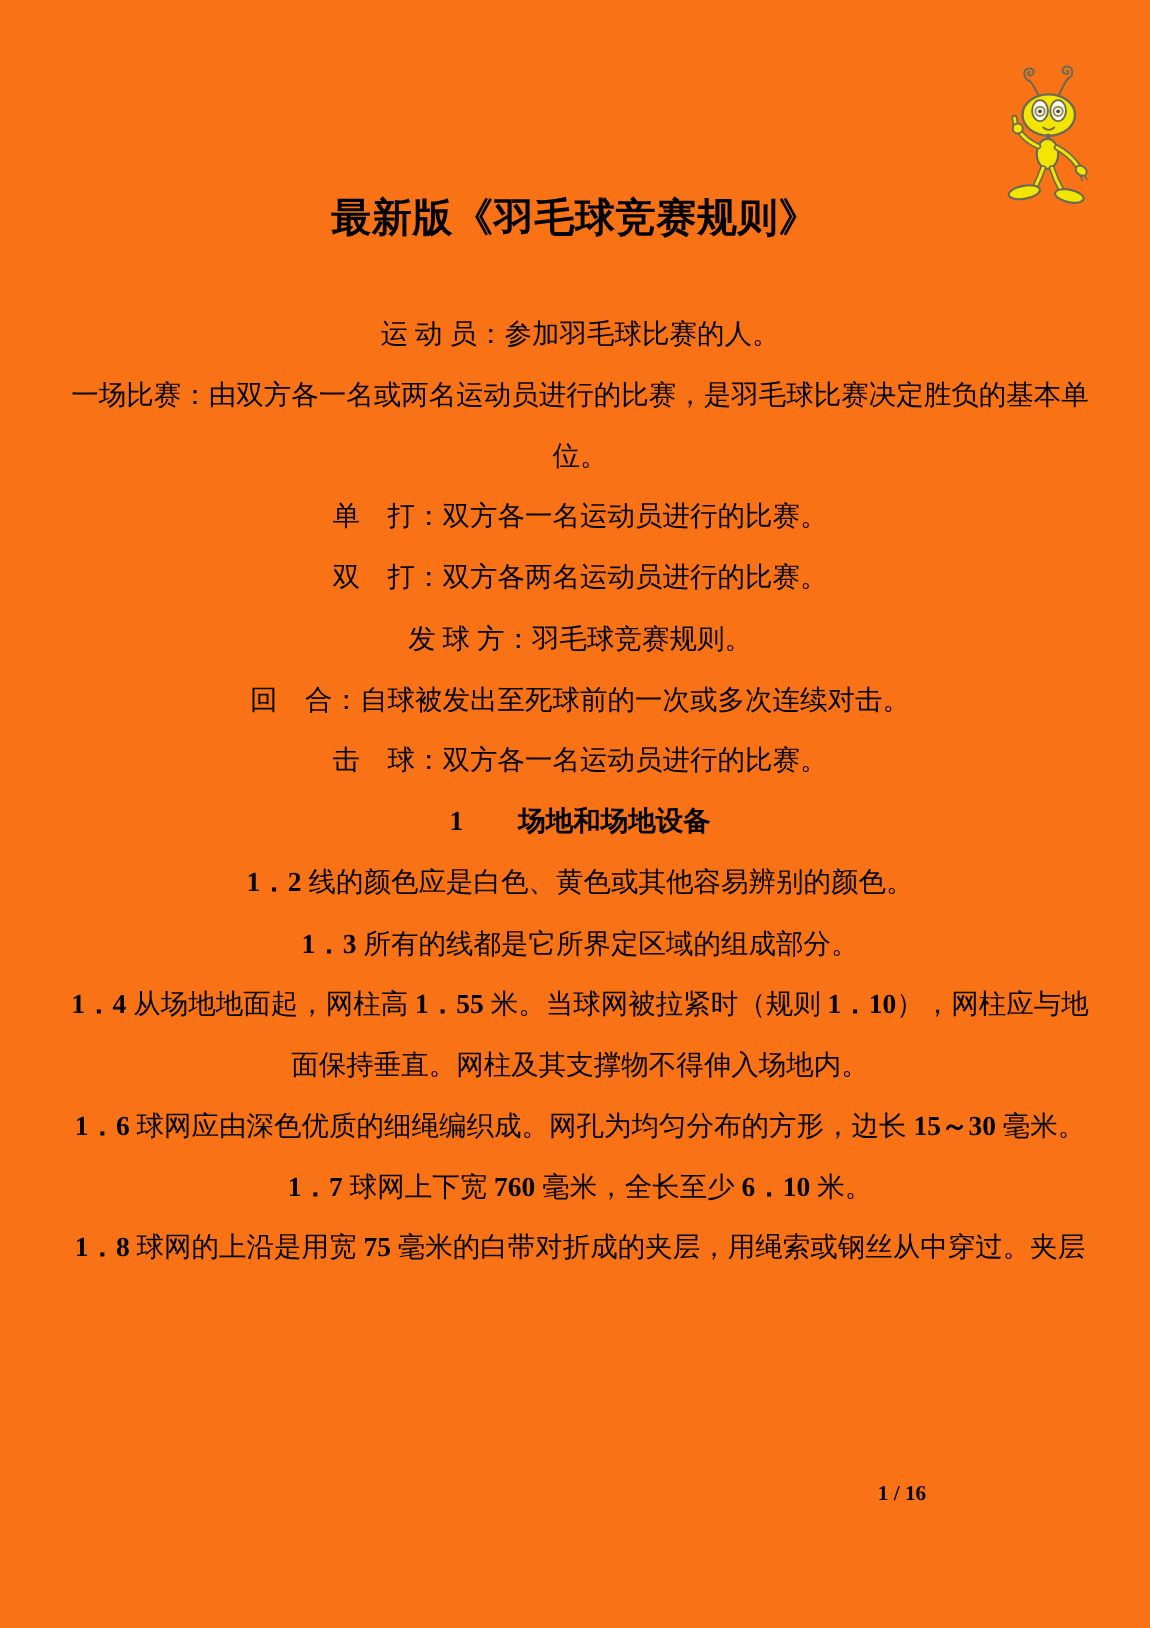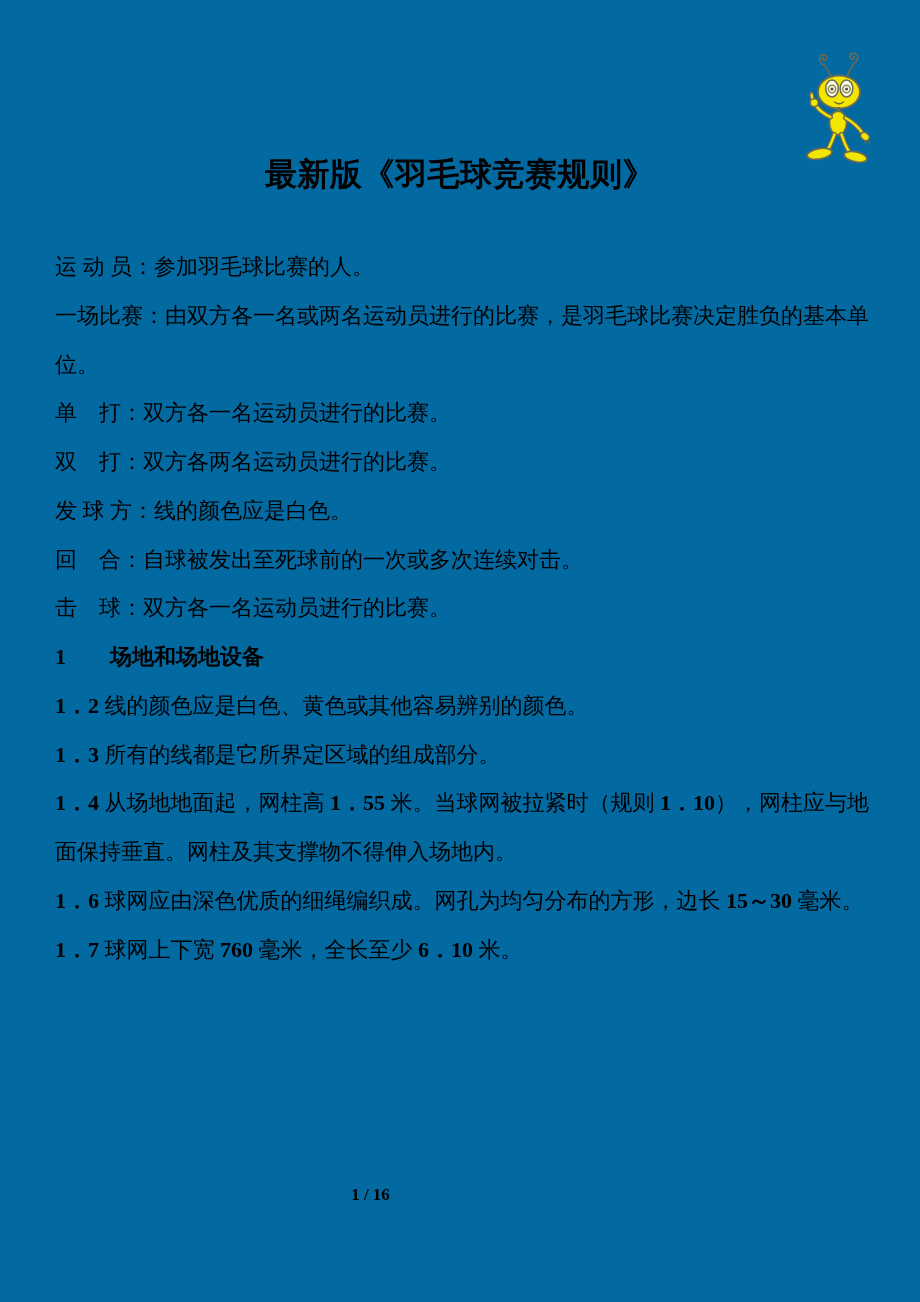--- a/index.html
+++ b/index.html
@@ -9,21 +9,21 @@
     background: #ffffff;
     position: relative;
     font-family: "Liberation Serif", "DejaVu Serif", serif;
     color: #000;
     overflow: hidden;
   }
   .page {
     position: absolute;
     left: 0; top: 0;
     width: 920px; height: 1302px;
-    background: #0369a1;
+    background: #f97316;
   }
   .page-title {
     position: absolute;
     top: 152px;
     left: 0;
     width: 920px;
     text-align: center;
     font-size: 32px;
     line-height: 44px;
     font-weight: bold;
@@ -31,36 +31,36 @@
     letter-spacing: 0.5px;
     white-space: pre;
   }
   .doc-body {
     position: absolute;
     left: 55px;
     top: 243px;
     width: 818px;
     font-size: 22px;
     line-height: 48.75px;
-    text-align: left;
+    text-align: center;
   }
   .doc-body p {
     margin: 0;
     white-space: pre-wrap;
     word-break: break-all;
     line-break: anywhere;
   }
   .doc-body p.heading { font-weight: bold; }
   .doc-body b { font-weight: bold; }
   .page-footer {
     position: absolute;
     top: 1185px;
     left: 0;
     width: 741px;
-    text-align: center;
+    text-align: right;
     font-size: 17px;
     font-weight: bold;
     white-space: pre;
   }
   .mascot {
     position: absolute;
     left: 794px;
     top: 52px;
     width: 92px;
     height: 112px;
@@ -129,26 +129,27 @@
     </svg>
   </div>
 
   <h1 class="page-title">最新版《羽毛球竞赛规则》</h1>
 
   <div class="doc-body">
       <p class="para normal">运 动 员：参加羽毛球比赛的人。</p>
       <p class="para normal">一场比赛：由双方各一名或两名运动员进行的比赛，是羽毛球比赛决定胜负的基本单位。</p>
       <p class="para normal">单　打：双方各一名运动员进行的比赛。</p>
       <p class="para normal">双　打：双方各两名运动员进行的比赛。</p>
-      <p class="para normal">发 球 方：线的颜色应是白色。</p>
+      <p class="para normal">发 球 方：羽毛球竞赛规则。</p>
       <p class="para normal">回　合：自球被发出至死球前的一次或多次连续对击。</p>
       <p class="para normal">击　球：双方各一名运动员进行的比赛。</p>
       <p class="para heading"><b>1</b>　　场地和场地设备</p>
       <p class="para normal"><b>1．2</b> 线的颜色应是白色、黄色或其他容易辨别的颜色。</p>
       <p class="para normal"><b>1．3</b> 所有的线都是它所界定区域的组成部分。</p>
       <p class="para normal"><b>1．4</b> 从场地地面起，网柱高 <b>1．55</b> 米。当球网被拉紧时（规则 <b>1．10</b>），网柱应与地面保持垂直。网柱及其支撑物不得伸入场地内。</p>
       <p class="para normal"><b>1．6</b> 球网应由深色优质的细绳编织成。网孔为均匀分布的方形，边长 <b>15～30</b> 毫米。</p>
       <p class="para normal"><b>1．7</b> 球网上下宽 <b>760</b> 毫米，全长至少 <b>6．10</b> 米。</p>
+      <p class="para normal"><b>1．8</b> 球网的上沿是用宽 <b>75</b> 毫米的白带对折成的夹层，用绳索或钢丝从中穿过。夹层</p>
     </div>
 
   <div class="page-footer">1 / 16</div>
 
 </div>
 
 </body></html>

